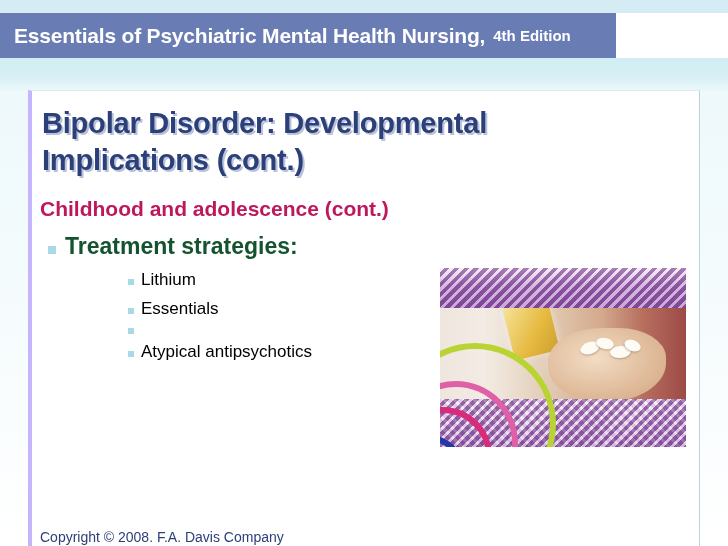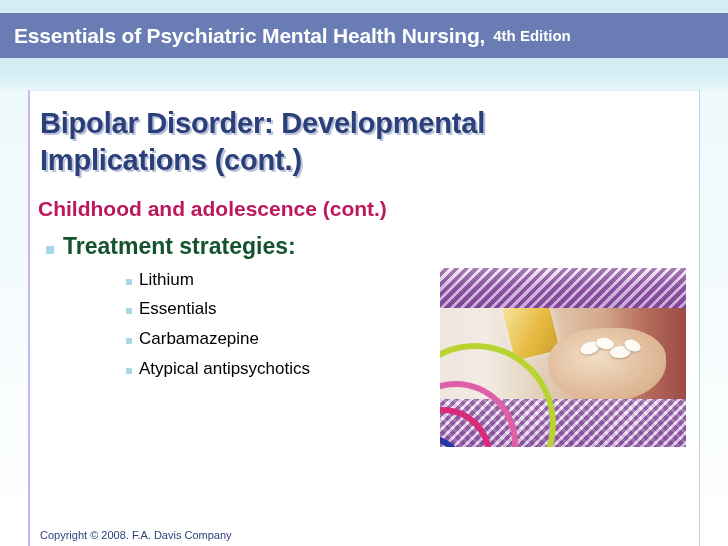--- a/index.html
+++ b/index.html
@@ -27,21 +27,21 @@
     position: absolute;
     left: 0; top: 0;
     width: 728px; height: 13px;
     background: #d6ecf4;
   }
 
   
   .header-bar {
     position: absolute;
     left: 0; top: 13px;
-    width: 728px; height: 45px;
+    width: 616px; height: 45px;
     background: #6a7cb4;
     display: flex;
     align-items: center;
     box-sizing: border-box;
     padding-left: 14px;
   }
   .header-title {
     color: #ffffff;
     font-size: 21px;
     font-weight: bold;
@@ -69,21 +69,21 @@
     width: 728px; height: 454px;
     background: linear-gradient(to bottom, #eef9fb 0%, #f4fbfd 40%, #ffffff 100%);
   }
 
   
   .content-box {
     position: absolute;
     left: 28px; top: 90px;
     width: 672px; height: 456px;
     background: #ffffff;
-    border-left: 2px solid #c4b5fd;
+    border-left: 4px solid #c4b5fd;
     border-top: 1px solid #dfeaf0;
     border-right: 1px solid #b9d3de;
     box-sizing: border-box;
     padding-left: 28px;
   }
 
   
   .slide-title {
     position: absolute;
     left: 10px; top: 14px;
@@ -152,21 +152,21 @@
     margin-top: 7px;
     padding-left: 88px;
   }
   .lvl3 .bullet { width: 6px; height: 6px; margin-right: 7px; }
 
   
   .footer {
     position: absolute;
     left: 40px; top: 529px;
     color: #2b3f78;
-    font-size: 11px;
+    font-size: 14px;
     font-family: "Liberation Sans", sans-serif;
     white-space: nowrap;
   }
 
   
   .picture {
     position: absolute;
     left: 440px; top: 268px;
     width: 246px; height: 179px;
     overflow: hidden;
@@ -294,21 +294,20 @@
         <span>Lithium</span>
       </div>
 
       <div class="lvl3 row">
         <span class="bullet"></span>
         <span>Essentials</span>
       </div>
 
       <div class="lvl3 row">
         <span class="bullet"></span>
-        <span>Carbamazepine</span>
       </div>
 
       <div class="lvl3 row">
         <span class="bullet"></span>
         <span>Atypical antipsychotics</span>
       </div>
 
     </div>
   </div>
 

